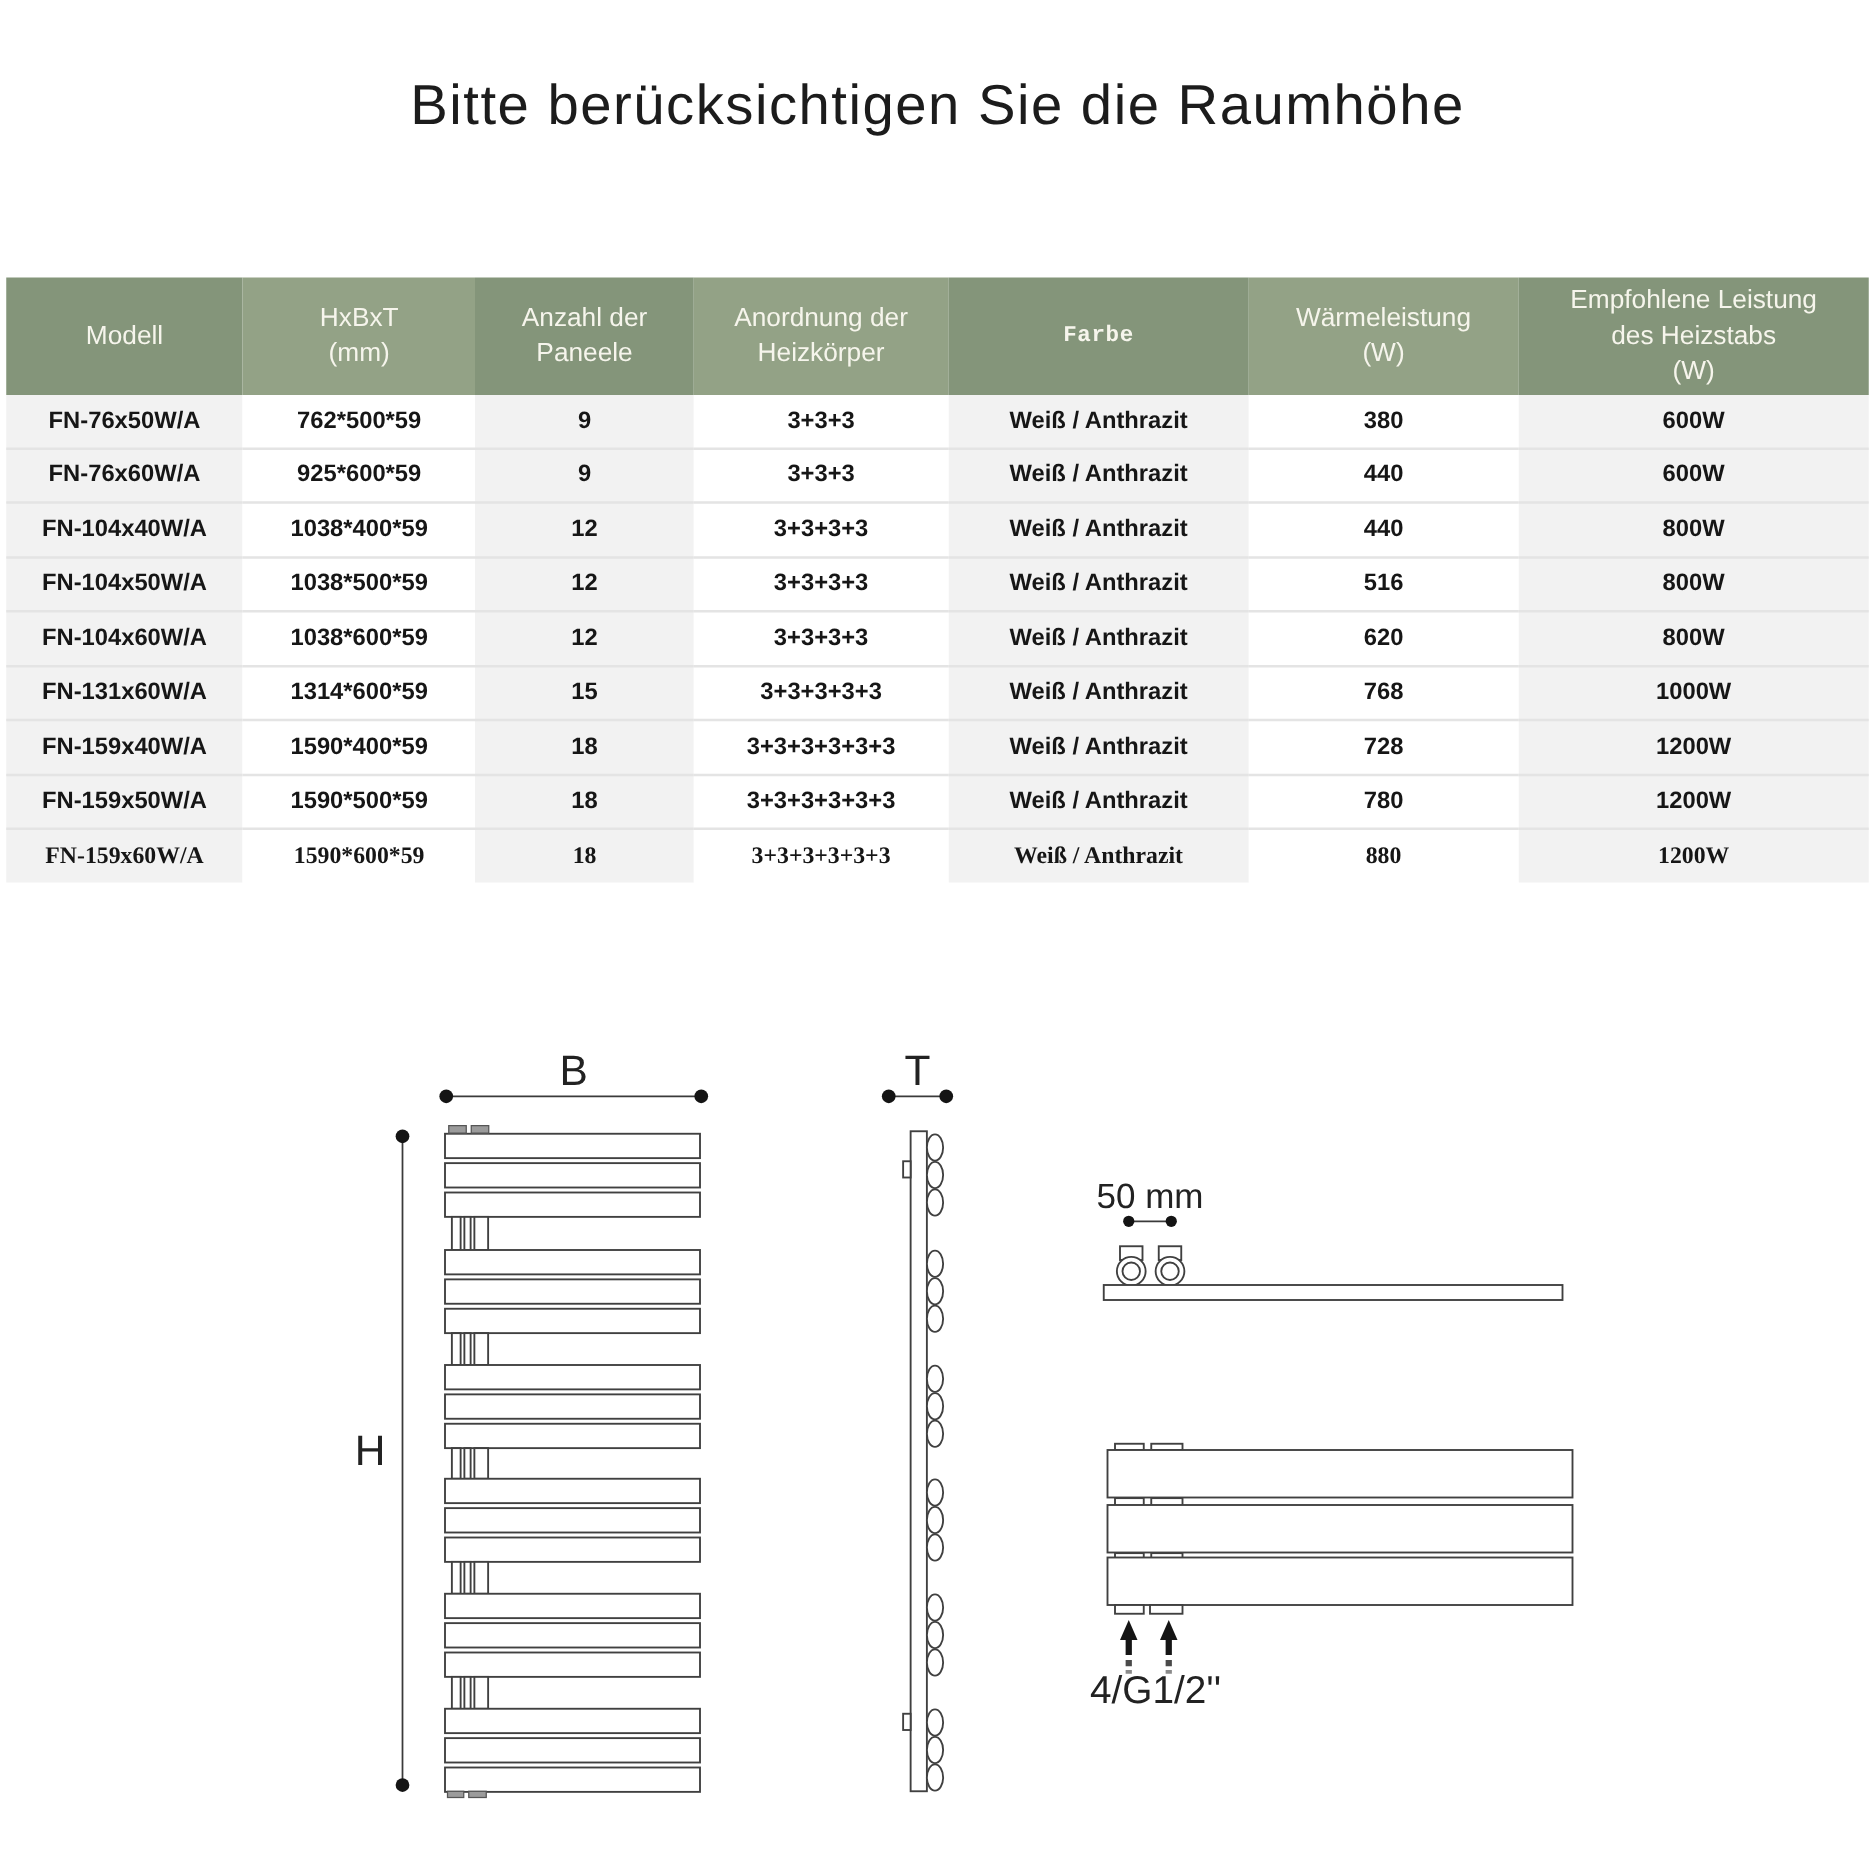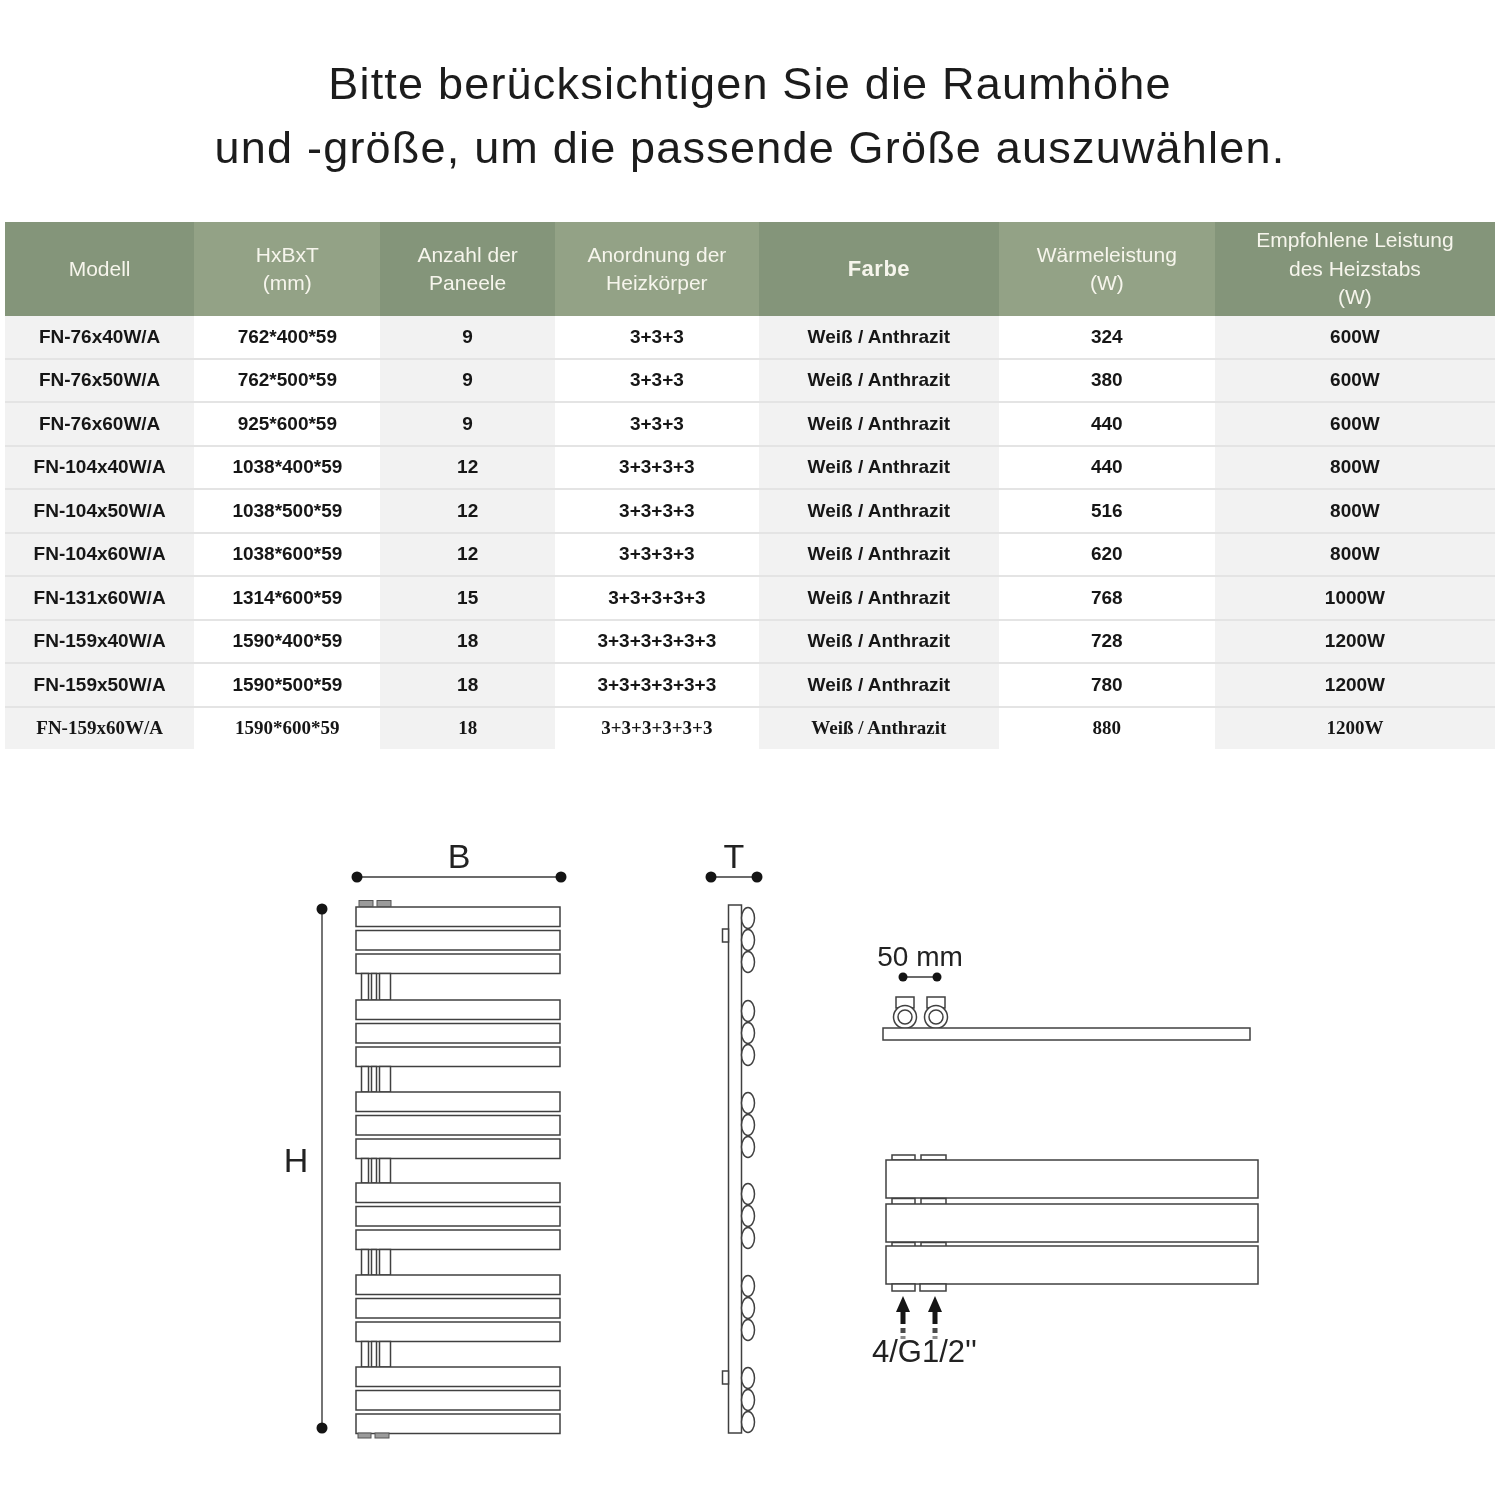--- a/index.html
+++ b/index.html
@@ -15,21 +15,21 @@
     position:absolute;top:222px;left:5px;width:1490px;
     border-collapse:collapse;table-layout:fixed;
   }
   table.spec th{
     height:94px;vertical-align:middle;text-align:center;
     font-size:21px;font-weight:400;color:#f6f5ec;line-height:1.35;
     white-space:pre-line;padding:0 4px;
   }
   table.spec th:nth-child(odd){background:#84957a;}
   table.spec th:nth-child(even){background:#93a286;}
-  table.spec th.emph{font-weight:700;font-size:22px;letter-spacing:.5px;}
+  table.spec th.emph{font-weight:700;font-size:18px;letter-spacing:.5px;font-family:Liberation Mono, monospace;}
   table.spec td{
     height:39.5px;text-align:center;vertical-align:middle;
     font-size:19px;font-weight:700;color:#161616;
     border-bottom:2px solid #e4e4e4;white-space:nowrap;
   }
   table.spec td:nth-child(odd){background:#f2f2f2;}
   table.spec td:nth-child(even){background:#ffffff;}
   table.spec tbody tr:last-child td{border-bottom:none;font-family:Liberation Serif, serif;}
   svg.diagram{position:absolute;top:830px;left:0;}
   .ln{fill:#ffffff;stroke:#404040;stroke-width:1.5;}
@@ -41,21 +41,20 @@
   .dash2{fill:#8a8a8a;stroke:none;}
   .dim-label{font-family:"Liberation Sans",sans-serif;font-size:34px;fill:#222222;text-anchor:middle;}
   .small-label{font-family:"Liberation Sans",sans-serif;font-size:28px;fill:#222222;text-anchor:middle;}
   .conn-label{font-family:"Liberation Sans",sans-serif;font-size:31px;fill:#222222;text-anchor:start;}
 </style>
 </head>
 <body>
 
 <div class="title">
   <div>Bitte berücksichtigen Sie die Raumhöhe</div>
-  <div>und -größe, um die passende Größe auszuwählen.</div>
 </div>
 
 <table class="spec">
   <colgroup>
     <col style="width:12.7%">
       <col style="width:12.5%">
       <col style="width:11.7%">
     <col style="width:13.7%">
       <col style="width:16.1%">
       <col style="width:14.5%">
@@ -72,29 +71,20 @@
 Heizkörper</th>
         <th class="emph">Farbe</th>
         <th>Wärmeleistung
 (W)</th>
         <th>Empfohlene Leistung
 des Heizstabs
 (W)</th>
       </tr>
   </thead>
   <tbody id="table-body">
-      <tr>
-        <td>FN-76x40W/A</td>
-        <td>762*400*59</td>
-        <td>9</td>
-        <td>3+3+3</td>
-        <td>Weiß / Anthrazit</td>
-        <td>324</td>
-        <td>600W</td>
-      </tr>
       <tr>
         <td>FN-76x50W/A</td>
         <td>762*500*59</td>
         <td>9</td>
         <td>3+3+3</td>
         <td>Weiß / Anthrazit</td>
         <td>380</td>
         <td>600W</td>
       </tr>
       <tr>

